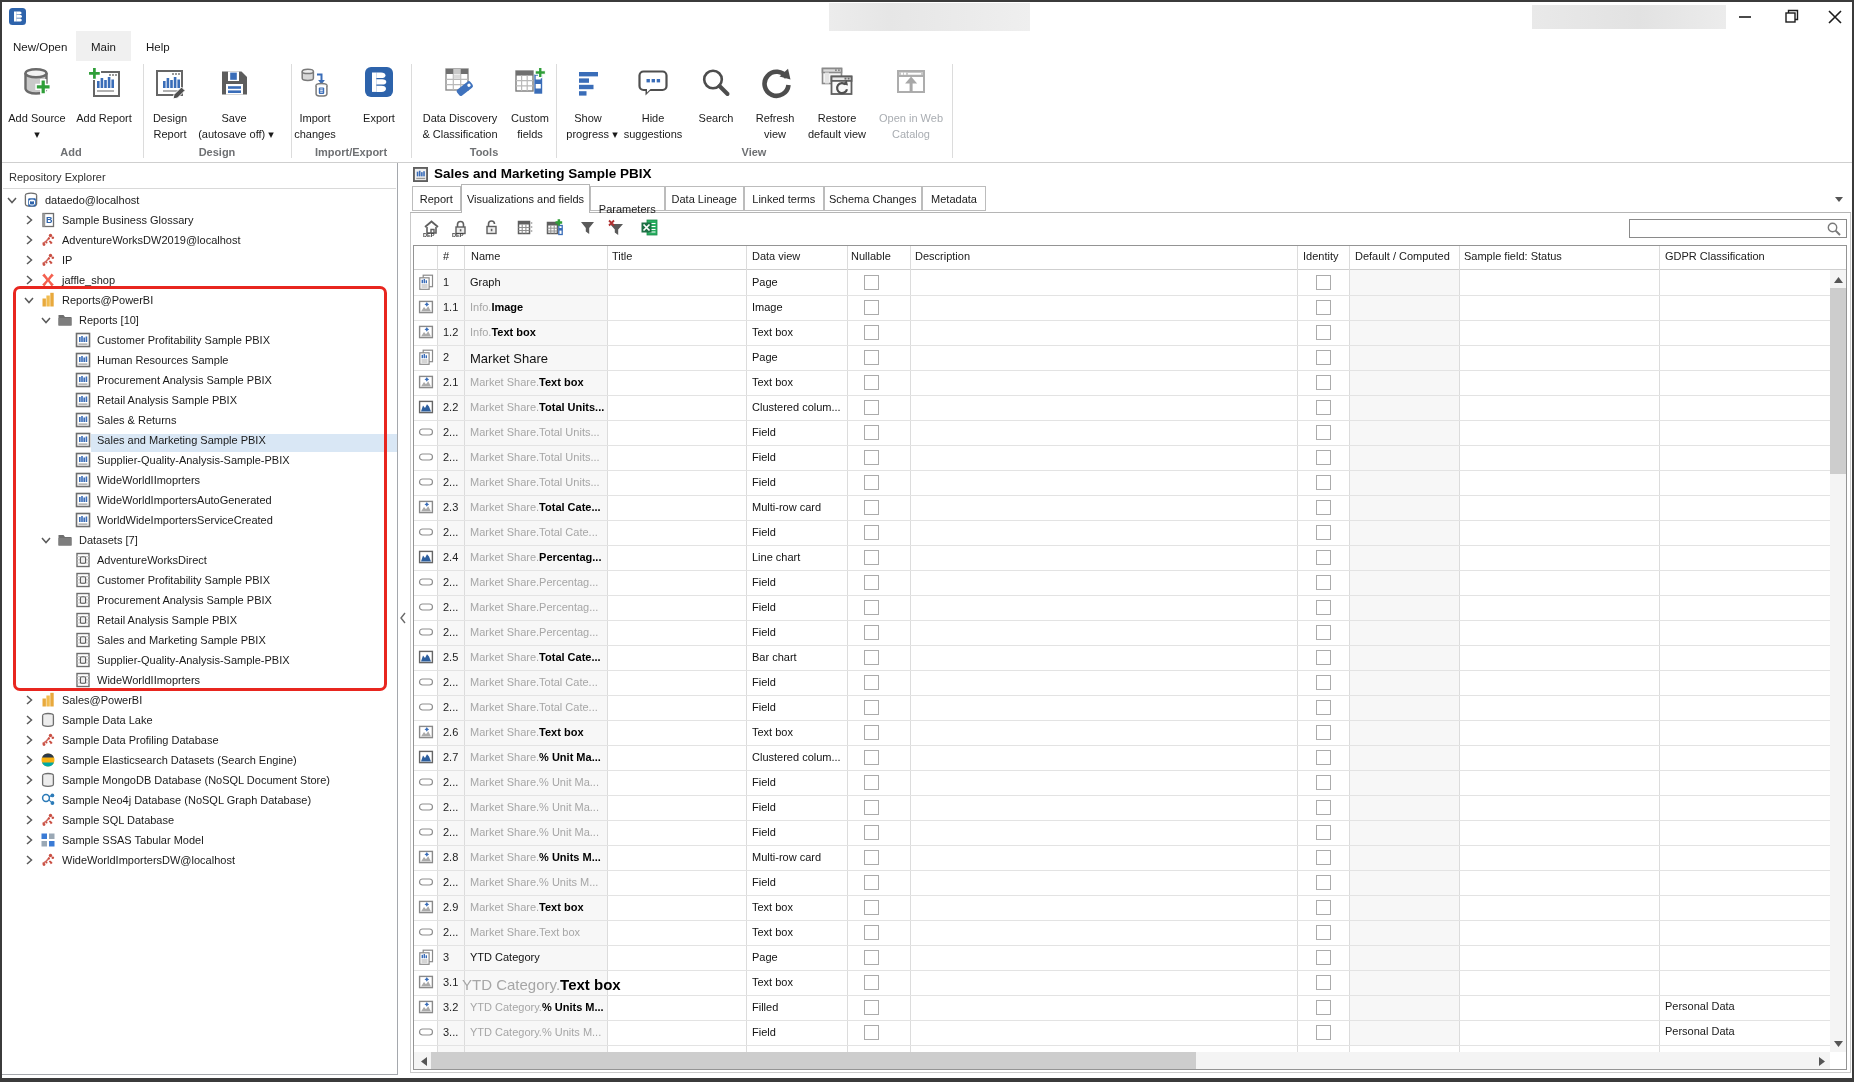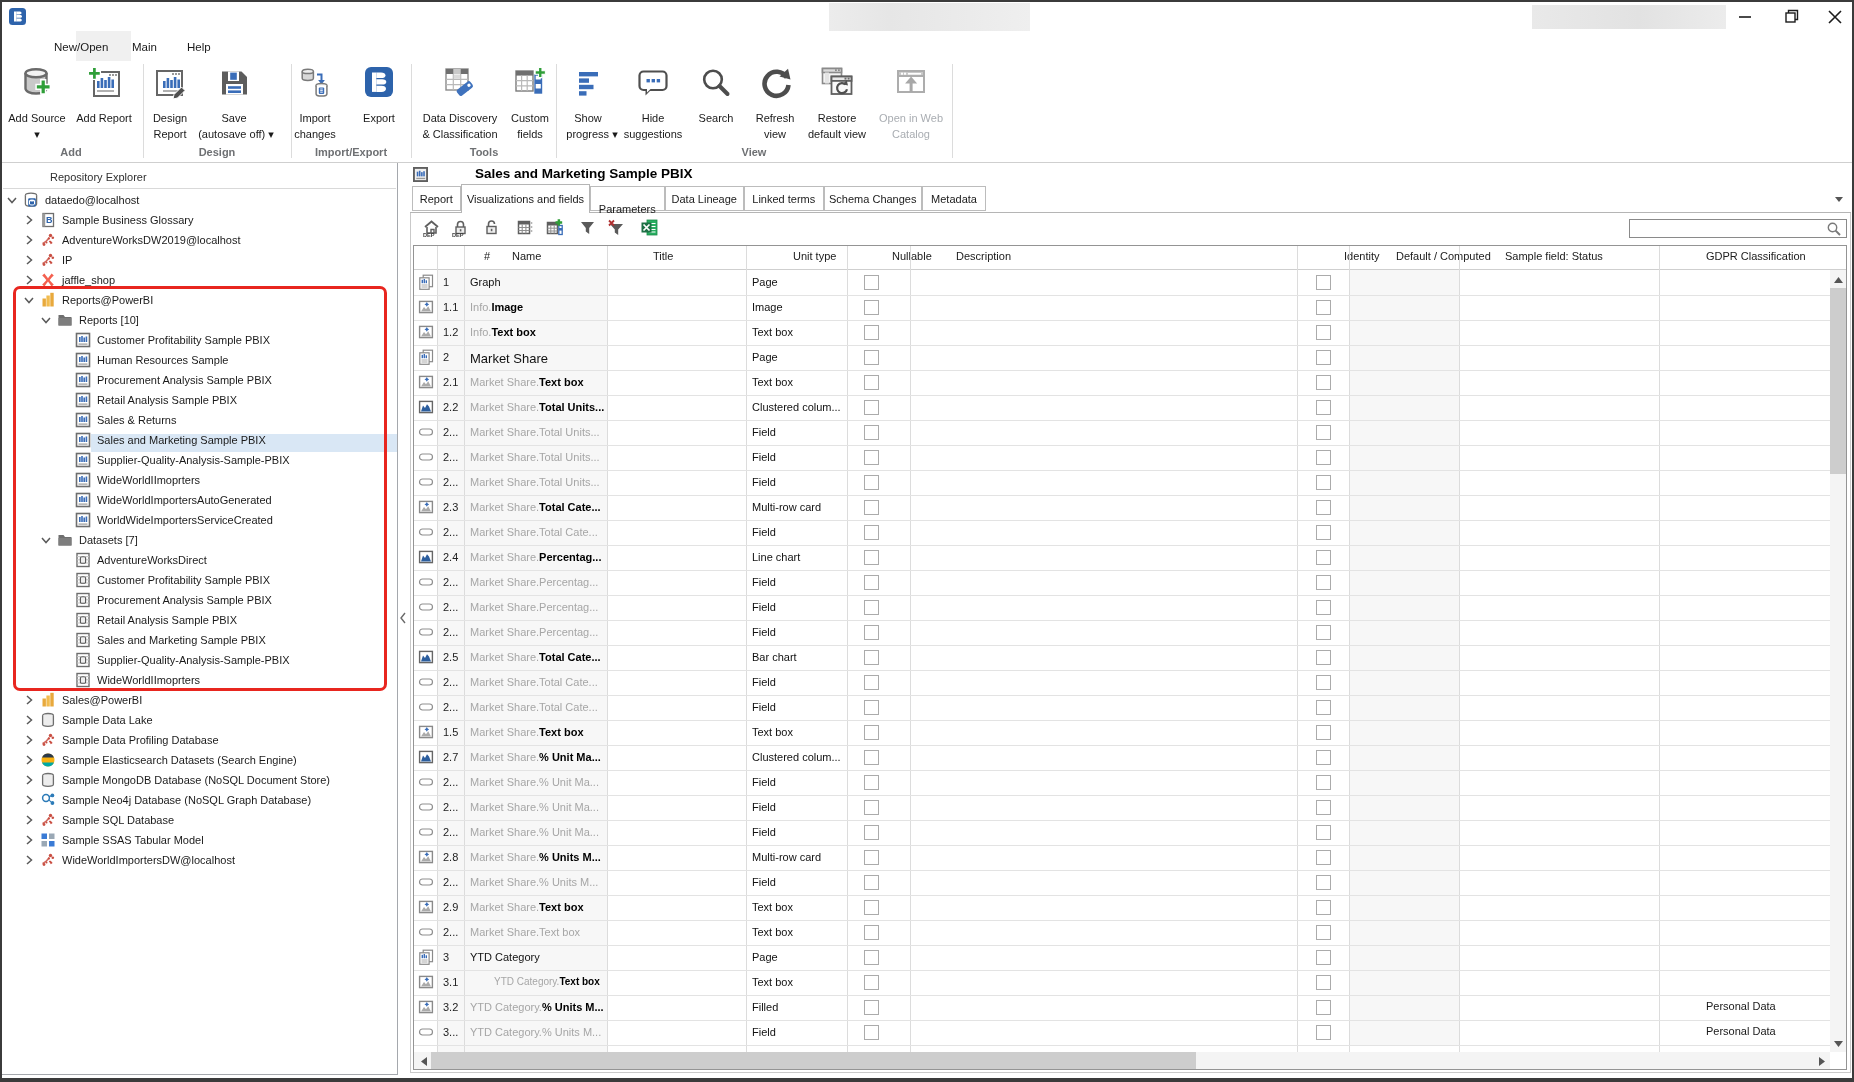--- a/index.html
+++ b/index.html
@@ -1,18 +1,18 @@
 <!DOCTYPE html>
 <html><head><meta charset="utf-8">
 <style>
 html,body{margin:0;padding:0;}
 body{width:1854px;height:1082px;position:relative;background:#fff;
  font-family:"Liberation Sans",sans-serif;overflow:hidden;}
 .ab{position:absolute;}
-.t{position:absolute;font-size:11px;color:#1a1a1a;white-space:nowrap;line-height:1;margin-left:41px;}
+.t{position:absolute;font-size:11px;color:#1a1a1a;white-space:nowrap;line-height:1;}
 .vline{position:absolute;width:1px;background:#dcdcdc;}
 .hline{position:absolute;height:1px;background:#e3e3e3;}
 .cb{position:absolute;width:13px;height:13px;border:1px solid #ababab;background:#fff;}
 .glabel{position:absolute;font-size:11px;font-weight:bold;color:#6e7073;white-space:nowrap;transform:translateX(-50%);}
 .rlabel{position:absolute;font-size:11px;color:#1a1a1a;white-space:nowrap;transform:translateX(-50%);text-align:center;}
 .tabt{position:absolute;font-size:11px;color:#1a1a1a;white-space:nowrap;}
 .trt{position:absolute;font-size:11px;color:#1a1a1a;white-space:nowrap;line-height:20px;height:20px;}
 .num{position:absolute;font-size:11px;color:#222;}
 .gname{color:#a6a6a6;}
 .bname{color:#000;font-weight:bold;}
@@ -605,21 +605,21 @@
 <circle cx="6.5" cy="6.5" r="4.2" fill="none" stroke="#7a7a7a" stroke-width="1.4"></circle>
 <line x1="9.6" y1="9.6" x2="14" y2="14" stroke="#7a7a7a" stroke-width="2"></line>
 </svg>
 <div class="ab" style="left:413px;top:245px;width:1434px;height:825px;background:#fff;border:1px solid #949494;box-sizing:border-box"></div>
 <div class="ab" style="left:437px;top:270px;width:170px;height:782px;background:#f7f7f7"></div>
 <div class="ab" style="left:1349px;top:270px;width:110px;height:775px;background:#f7f7f7"></div>
 <div class="ab" style="left:414px;top:269px;width:1432px;height:1px;background:#cfcfcf"></div>
 <div class="t" style="left:443px;top:251px;color:#202020">#</div>
 <div class="t" style="left:471px;top:251px;color:#202020">Name</div>
 <div class="t" style="left:612px;top:251px;color:#202020">Title</div>
-<div class="t" style="left:752px;top:251px;color:#202020">Unit type</div>
+<div class="t" style="left:752px;top:251px;color:#202020">Data view</div>
 <div class="t" style="left:851px;top:251px;color:#202020">Nullable</div>
 <div class="t" style="left:915px;top:251px;color:#202020">Description</div>
 <div class="t" style="left:1303px;top:251px;color:#202020">Identity</div>
 <div class="t" style="left:1355px;top:251px;color:#202020">Default / Computed</div>
 <div class="t" style="left:1464px;top:251px;color:#202020">Sample field: Status</div>
 <div class="t" style="left:1665px;top:251px;color:#202020">GDPR Classification</div>
 <div class="vline" style="left:437px;top:246px;height:806px"></div>
 <div class="vline" style="left:464px;top:246px;height:806px"></div>
 <div class="vline" style="left:607px;top:246px;height:806px"></div>
 <div class="vline" style="left:746px;top:246px;height:806px"></div>
@@ -823,21 +823,21 @@
 <div class="num" style="left:443px;top:701px">2...</div>
 <div class="ab" style="left:470px;top:701px;font-size:11px;white-space:nowrap"><span class="gname">Market Share.Total Cate...</span></div>
 <div class="dt" style="left:752px;top:701px">Field</div>
 <div class="cb" style="left:864px;top:700px"></div>
 <div class="cb" style="left:1316px;top:700px"></div>
 <svg class="ab" style="left:418px;top:724px" width="16" height="16" viewBox="0 0 16 16">
     <rect x="1.6" y="2.4" width="12.8" height="11.2" fill="#fff" stroke="#8a8a8a" stroke-width="1.4"></rect>
 <path d="M3 12.4 L6 8 8 10.2 10.2 7.2 13 12.4z" fill="#ababab"></path>
 <path d="M8.6 3.4 l1 1.6 1.6 1 -1.6 1 -1 1.6 -1-1.6 -1.6-1 1.6-1z" fill="#3a6db8" transform="scale(0.9) translate(1.2,0)"></path>
   </svg>
-<div class="num" style="left:443px;top:726px">1.5</div>
+<div class="num" style="left:443px;top:726px">2.6</div>
 <div class="ab" style="left:470px;top:726px;font-size:11px;white-space:nowrap"><span class="gname">Market Share.</span><span class="bname">Text box</span></div>
 <div class="dt" style="left:752px;top:726px">Text box</div>
 <div class="cb" style="left:864px;top:725px"></div>
 <div class="cb" style="left:1316px;top:725px"></div>
 <svg class="ab" style="left:418px;top:749px" width="16" height="16" viewBox="0 0 16 16">
     <rect x="1.6" y="2.4" width="12.8" height="11.2" fill="#fff" stroke="#666" stroke-width="1.4"></rect>
 <path d="M3 12.6 L5 6.5 7 9 9 5.2 11 7.6 13 12.6z" fill="#2c5e9e"></path>
   </svg>
 <div class="num" style="left:443px;top:751px">2.7</div>
 <div class="ab" style="left:470px;top:751px;font-size:11px;white-space:nowrap"><span class="gname">Market Share.</span><span class="bname">% Unit Ma...</span></div>
@@ -916,21 +916,21 @@
 <div class="ab" style="left:470px;top:951px;font-size:11px;white-space:nowrap"><span class="pname">YTD Category</span></div>
 <div class="dt" style="left:752px;top:951px">Page</div>
 <div class="cb" style="left:864px;top:950px"></div>
 <div class="cb" style="left:1316px;top:950px"></div>
 <svg class="ab" style="left:418px;top:974px" width="16" height="16" viewBox="0 0 16 16">
     <rect x="1.6" y="2.4" width="12.8" height="11.2" fill="#fff" stroke="#8a8a8a" stroke-width="1.4"></rect>
 <path d="M3 12.4 L6 8 8 10.2 10.2 7.2 13 12.4z" fill="#ababab"></path>
 <path d="M8.6 3.4 l1 1.6 1.6 1 -1.6 1 -1 1.6 -1-1.6 -1.6-1 1.6-1z" fill="#3a6db8" transform="scale(0.9) translate(1.2,0)"></path>
   </svg>
 <div class="num" style="left:443px;top:976px">3.1</div>
-<div class="ab" style="left:494px;top:976px;font-size:10px;white-space:nowrap"><span class="gname">YTD Category.</span><span class="bname">Text box</span></div>
+<div class="ab" style="left:462px;top:976px;font-size:15px;white-space:nowrap"><span class="gname">YTD Category.</span><span class="bname">Text box</span></div>
 <div class="dt" style="left:752px;top:976px">Text box</div>
 <div class="cb" style="left:864px;top:975px"></div>
 <div class="cb" style="left:1316px;top:975px"></div>
 <svg class="ab" style="left:418px;top:999px" width="16" height="16" viewBox="0 0 16 16">
     <rect x="1.6" y="2.4" width="12.8" height="11.2" fill="#fff" stroke="#8a8a8a" stroke-width="1.4"></rect>
 <path d="M3 12.4 L6 8 8 10.2 10.2 7.2 13 12.4z" fill="#ababab"></path>
 <path d="M8.6 3.4 l1 1.6 1.6 1 -1.6 1 -1 1.6 -1-1.6 -1.6-1 1.6-1z" fill="#3a6db8" transform="scale(0.9) translate(1.2,0)"></path>
   </svg>
 <div class="num" style="left:443px;top:1001px">3.2</div>
 <div class="ab" style="left:470px;top:1001px;font-size:11px;white-space:nowrap"><span class="gname">YTD Category.</span><span class="bname">% Units M...</span></div>

